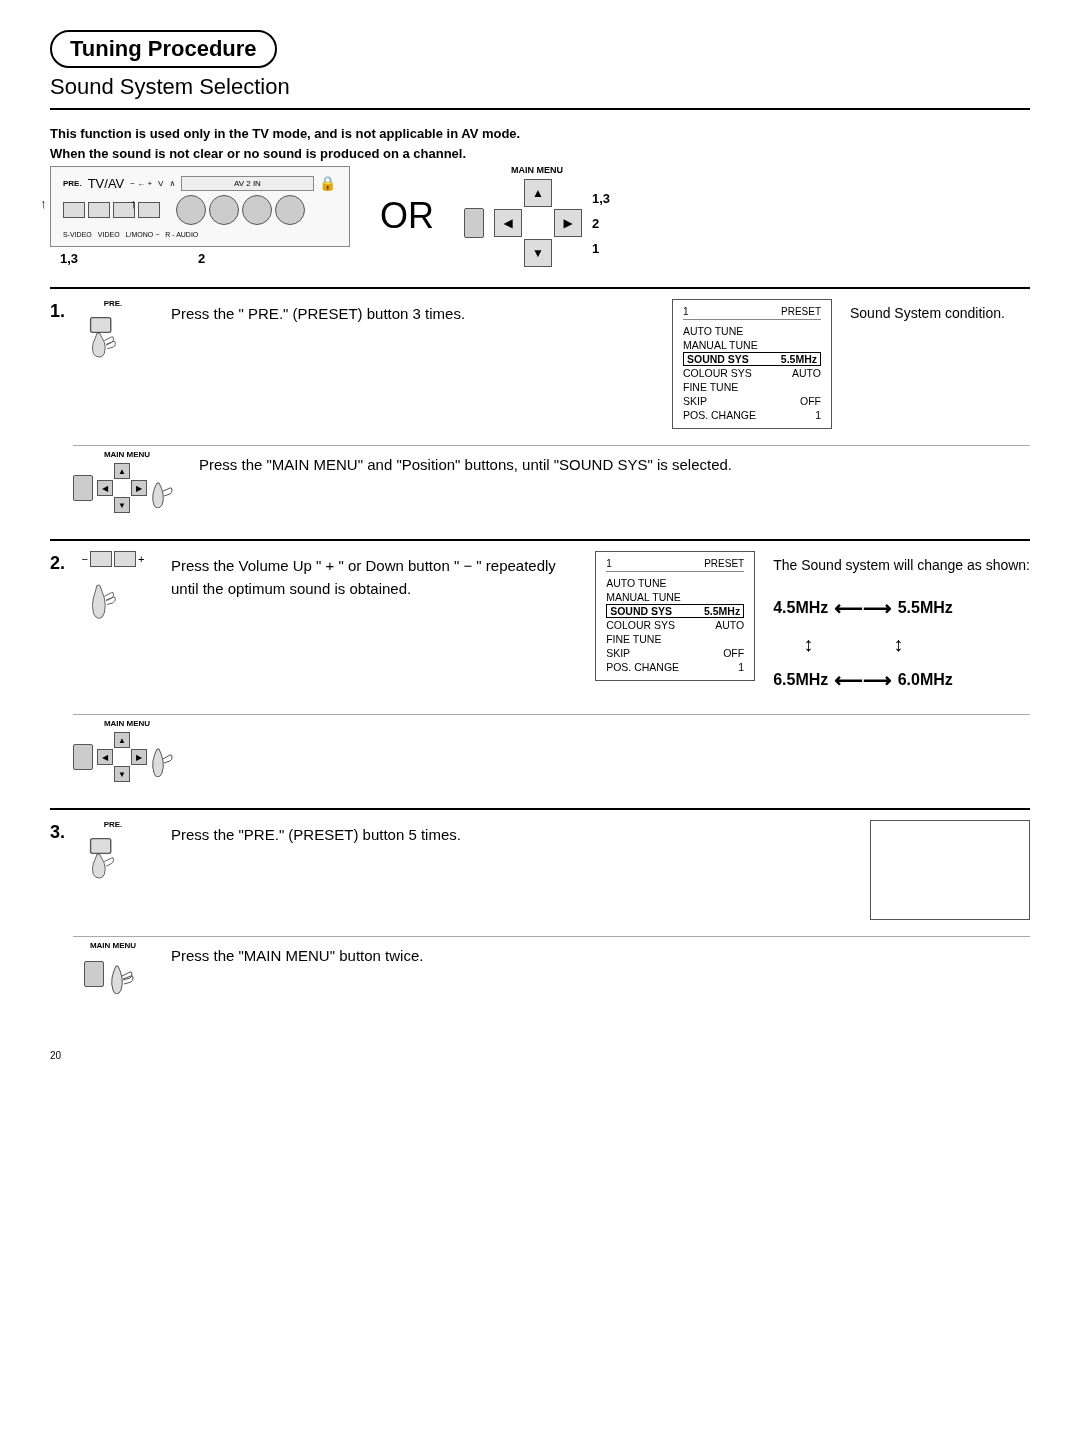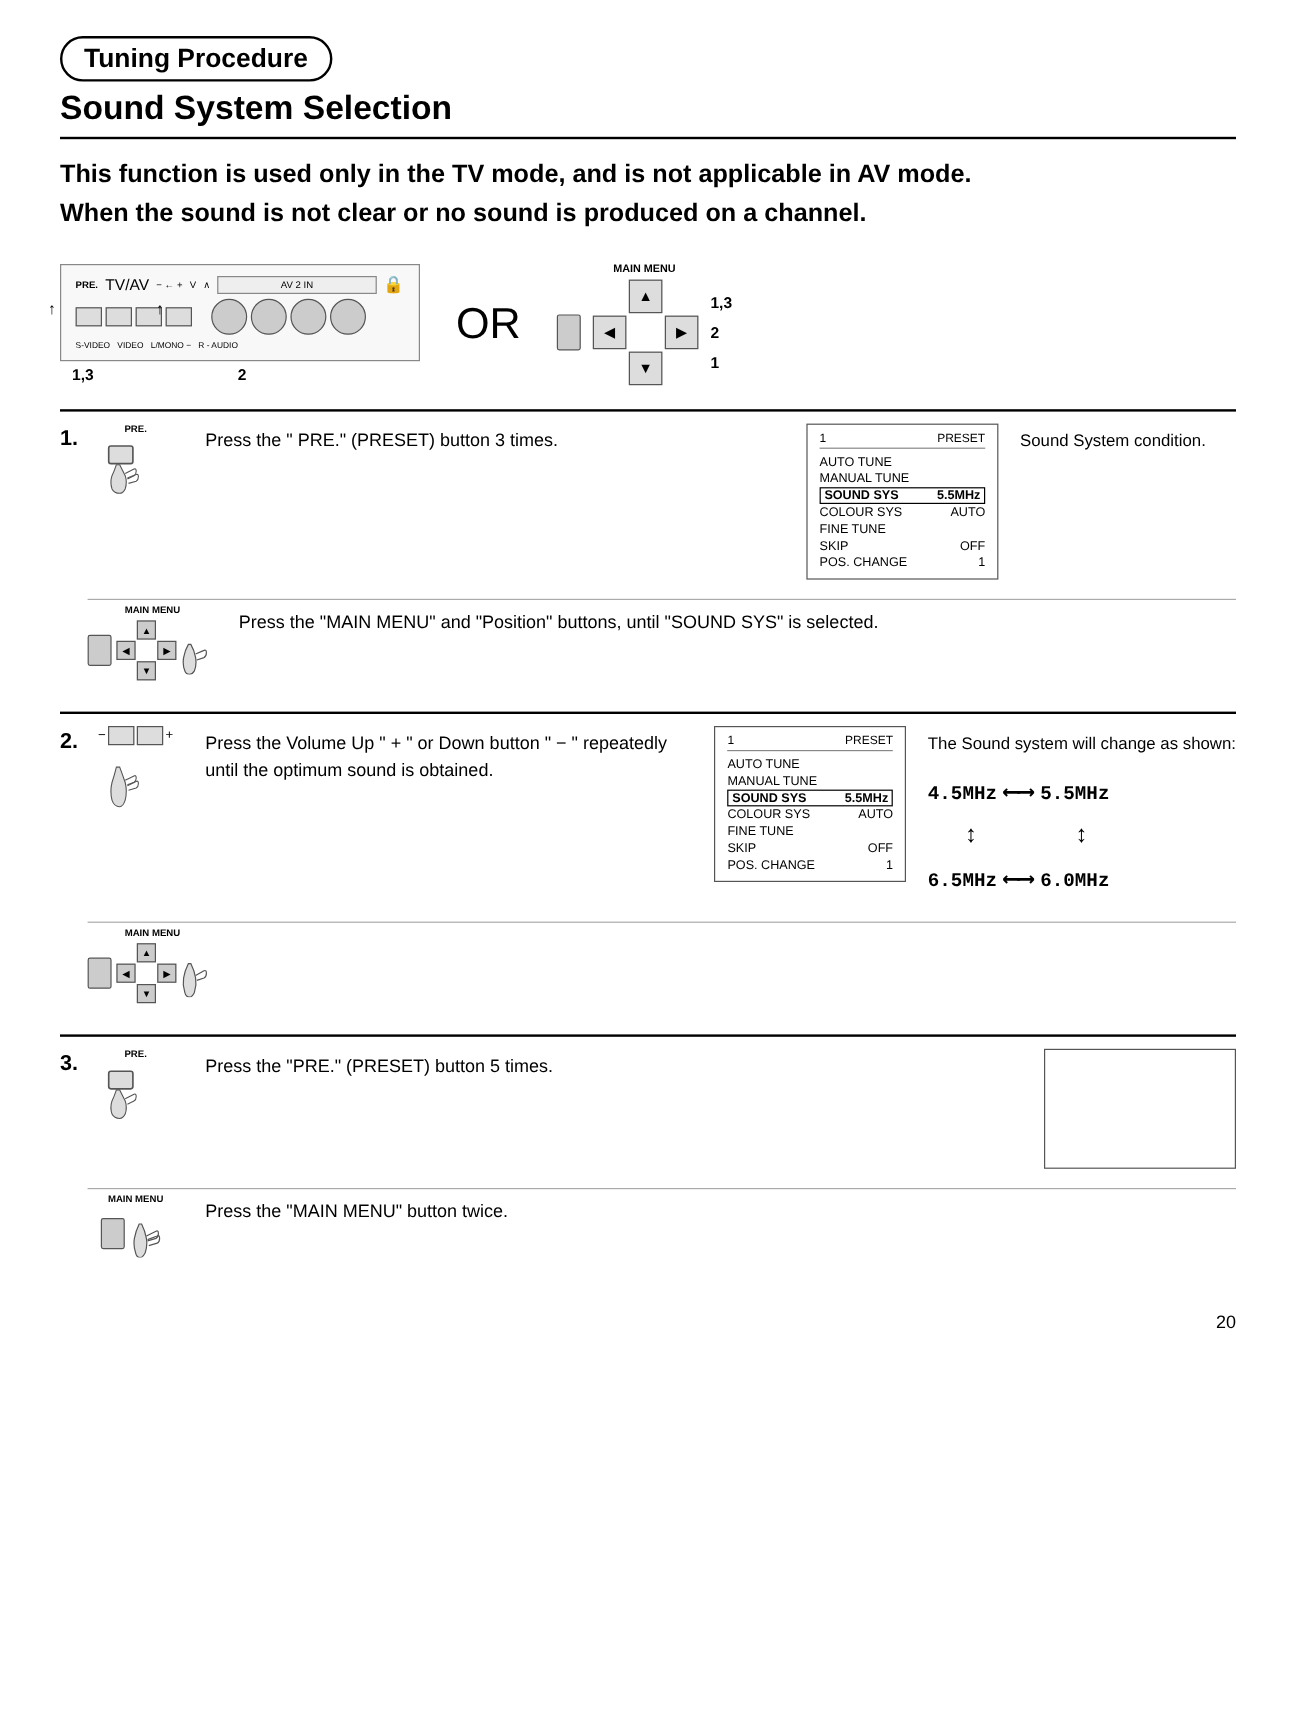--- a/index.html
+++ b/index.html
@@ -17,34 +17,34 @@
     .tuning-procedure-box {
       display: inline-block;
       border: 2px solid #000;
       border-radius: 20px;
       padding: 4px 18px;
       font-size: 22px;
       font-weight: bold;
       margin-bottom: 6px;
     }
     .sound-system-title {
-      font-size: 28px;
-      font-weight: bold;
+      font-size: 22px;
+      font-weight: normal;
       margin-bottom: 8px;
     }
     .header-divider {
       border: none;
       border-top: 2px solid #000;
       margin-bottom: 14px;
     }
     .intro-text {
-      font-size: 21px;
+      font-size: 13px;
       font-weight: bold;
       line-height: 1.5;
-      margin-bottom: 26px;
+      margin-bottom: 2px;
     }
 
     
     .diagram-area {
       display: flex;
       align-items: center;
       margin-bottom: 20px;
       gap: 30px;
     }
     .remote-panel {
@@ -194,44 +194,43 @@
       line-height: 1.5;
       min-width: 180px;
       padding-top: 4px;
     }
 
     
     .freq-diagram {
       font-size: 16px;
       font-weight: bold;
       line-height: 1.8;
-      font-family: Liberation Mono, monospace;
     }
     .freq-row {
       display: flex;
       align-items: center;
       gap: 6px;
     }
 
     
     .hand-svg { width: 55px; height: 48px; }
     .dir-mini {
       display: inline-grid;
       grid-template-columns: 16px 16px 16px;
       grid-template-rows: 16px 16px 16px;
       gap: 1px;
     }
     .d-mini { border: 1px solid #555; background: #ccc; }
     .d-mini.empty { border: none; background: transparent; }
 
     
     .page-number {
-      text-align: right;
-      margin-top: 30px;
-      font-size: 15px;
+      text-align: left;
+      margin-top: 40px;
+      font-size: 10px;
     }
   </style>
 </head>
 <body>
 
 
 
 
 <div class="tuning-procedure-box">Tuning Procedure</div>
 <div class="sound-system-title">Sound System Selection</div>

